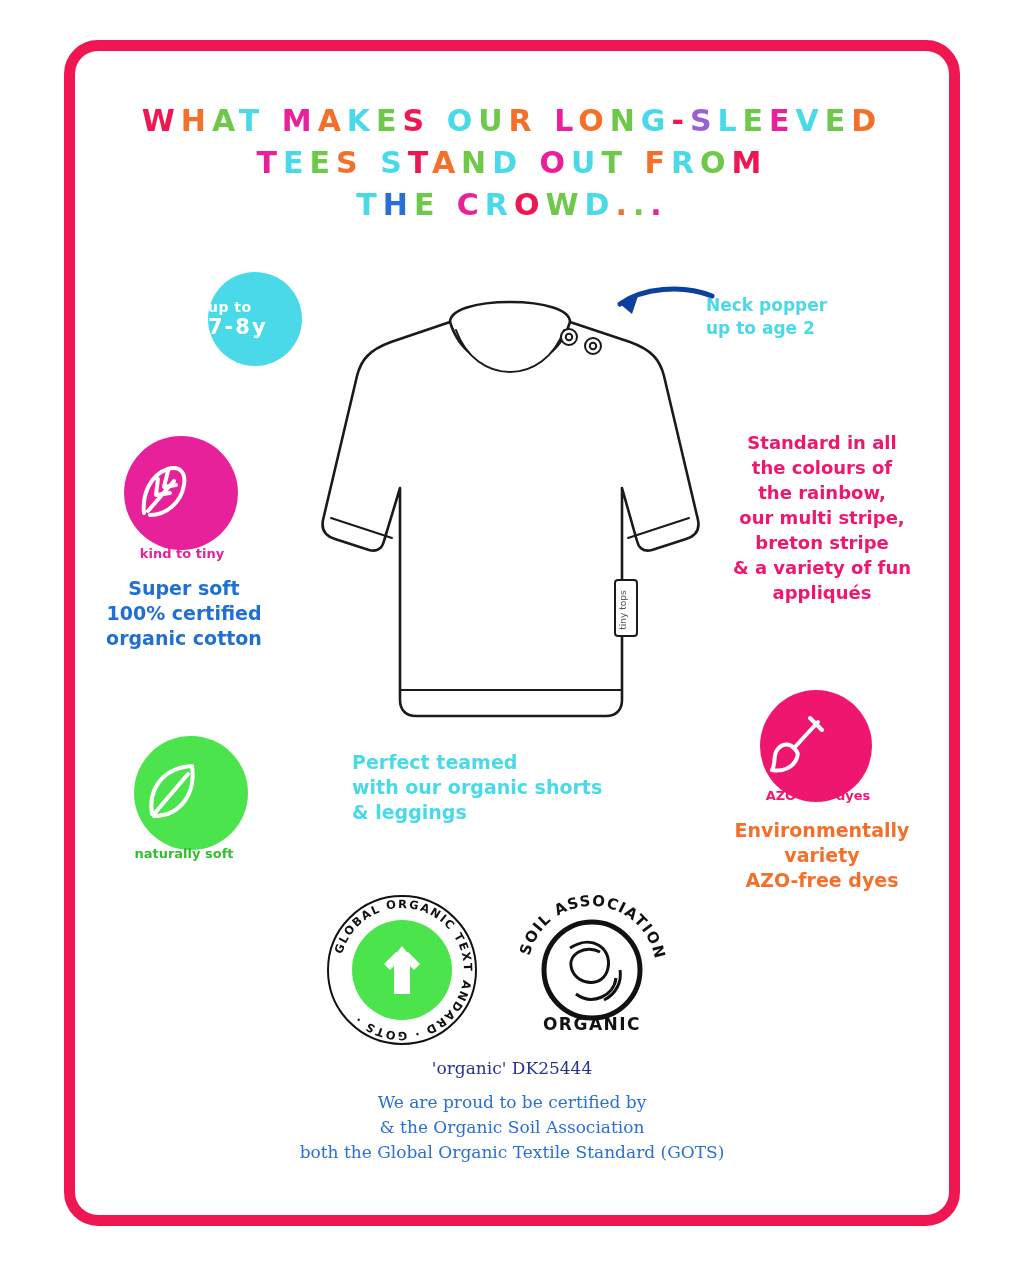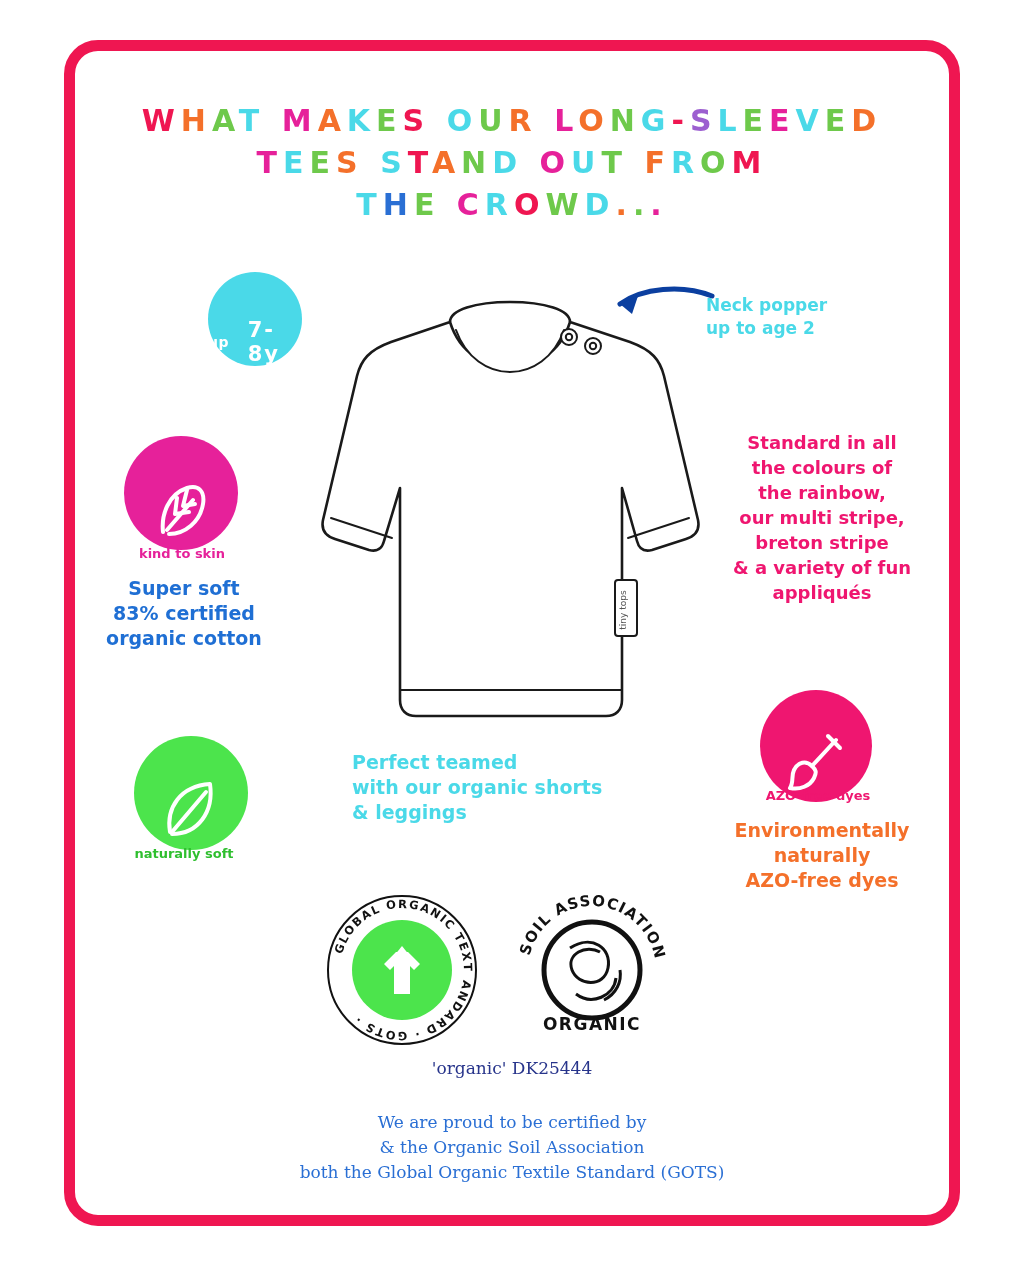--- a/index.html
+++ b/index.html
@@ -46,23 +46,23 @@
     letter-spacing: 6px;
     line-height: 42px;
   }
   .title span { display: inline; }
 
   
   .badge {
     position: absolute;
     border-radius: 50%;
     display: flex;
-    align-items: flex-end;
+    align-items: flex-start;
     justify-content: center;
-    flex-direction: row;
+    flex-direction: column;
   }
   .badge-caption {
     position: absolute;
     text-align: center;
     font-weight: bold;
     font-size: 13px;
   }
 
   
   #age-badge {
@@ -204,21 +204,20 @@
   #cert-text {
     position: absolute;
     left: 232px;
     top: 1090px;
     width: 560px;
     text-align: center;
     color: #2a6fd4;
     font-family: "DejaVu Serif", serif;
     font-size: 17px;
     line-height: 25px;
-    margin-top: 20px;
   }
 
   .shirt { position: absolute; left: 300px; top: 280px; }
   .gots { position: absolute; left: 322px; top: 890px; }
   .soil { position: absolute; left: 508px; top: 890px; }
   .arrow { position: absolute; left: 612px; top: 282px; }
 </style>
 </head>
 <body>
 
@@ -311,24 +310,24 @@
   <div class="badge" id="skin-badge">
     <svg width="76" height="76" viewBox="0 0 76 76">
       <g fill="none" stroke="#ffffff" stroke-width="4" stroke-linecap="round" stroke-linejoin="round">
         <path d="M20 58 C 18 40, 26 20, 44 14 C 56 10, 62 18, 60 30 C 57 48, 42 60, 26 60"></path>
         <path d="M24 56 L 50 26"></path>
         <path d="M44 16 L 40 32 L 52 30"></path>
         <path d="M34 24 L 32 40 L 46 38"></path>
       </g>
     </svg>
   </div>
-  <div class="badge-caption" id="skin-caption">kind to skin</div>
+  <div class="badge-caption" id="skin-caption">kind to tiny</div>
   <div id="skin-text">
     <div>Super soft</div>
-    <div>83% certified</div>
+    <div>100% certified</div>
     <div>organic cotton</div>
   </div>
 
   <div class="badge" id="leaf-badge">
     <svg width="78" height="78" viewBox="0 0 78 78">
       <g fill="none" stroke="#ffffff" stroke-width="4" stroke-linecap="round" stroke-linejoin="round">
         <path d="M18 60 C 14 36, 28 14, 58 12 C 62 40, 46 62, 20 62"></path>
         <path d="M20 60 L 54 20"></path>
       </g>
     </svg>
@@ -346,21 +345,21 @@
       <g fill="none" stroke="#ffffff" stroke-width="4" stroke-linecap="round" stroke-linejoin="round">
         <path d="M58 14 L 34 40"></path>
         <path d="M34 40 C 28 34, 20 36, 16 44 C 13 50, 16 56, 12 62 C 22 64, 32 60, 36 52 C 39 46, 38 44, 34 40 Z"></path>
         <path d="M50 10 L 62 22"></path>
       </g>
     </svg>
   </div>
   <div class="badge-caption" id="dye-caption">AZO-free dyes</div>
   <div id="dye-text">
     <div>Environmentally</div>
-    <div>naturally</div>
+    <div>variety</div>
     <div>AZO-free dyes</div>
   </div>
 
   <div class="gots">
     <svg width="160" height="160" viewBox="0 0 160 160">
       <defs>
         <path id="gotsTop" d="M 80,80 m -62,0 a 62,62 0 1,1 124,0" fill="none"></path>
         <path id="gotsBot" d="M 80,80 m 62,0 a 62,62 0 1,1 -124,0" fill="none"></path>
       </defs>
       <circle cx="80" cy="80" r="74" fill="none" stroke="#111" stroke-width="2"></circle>

